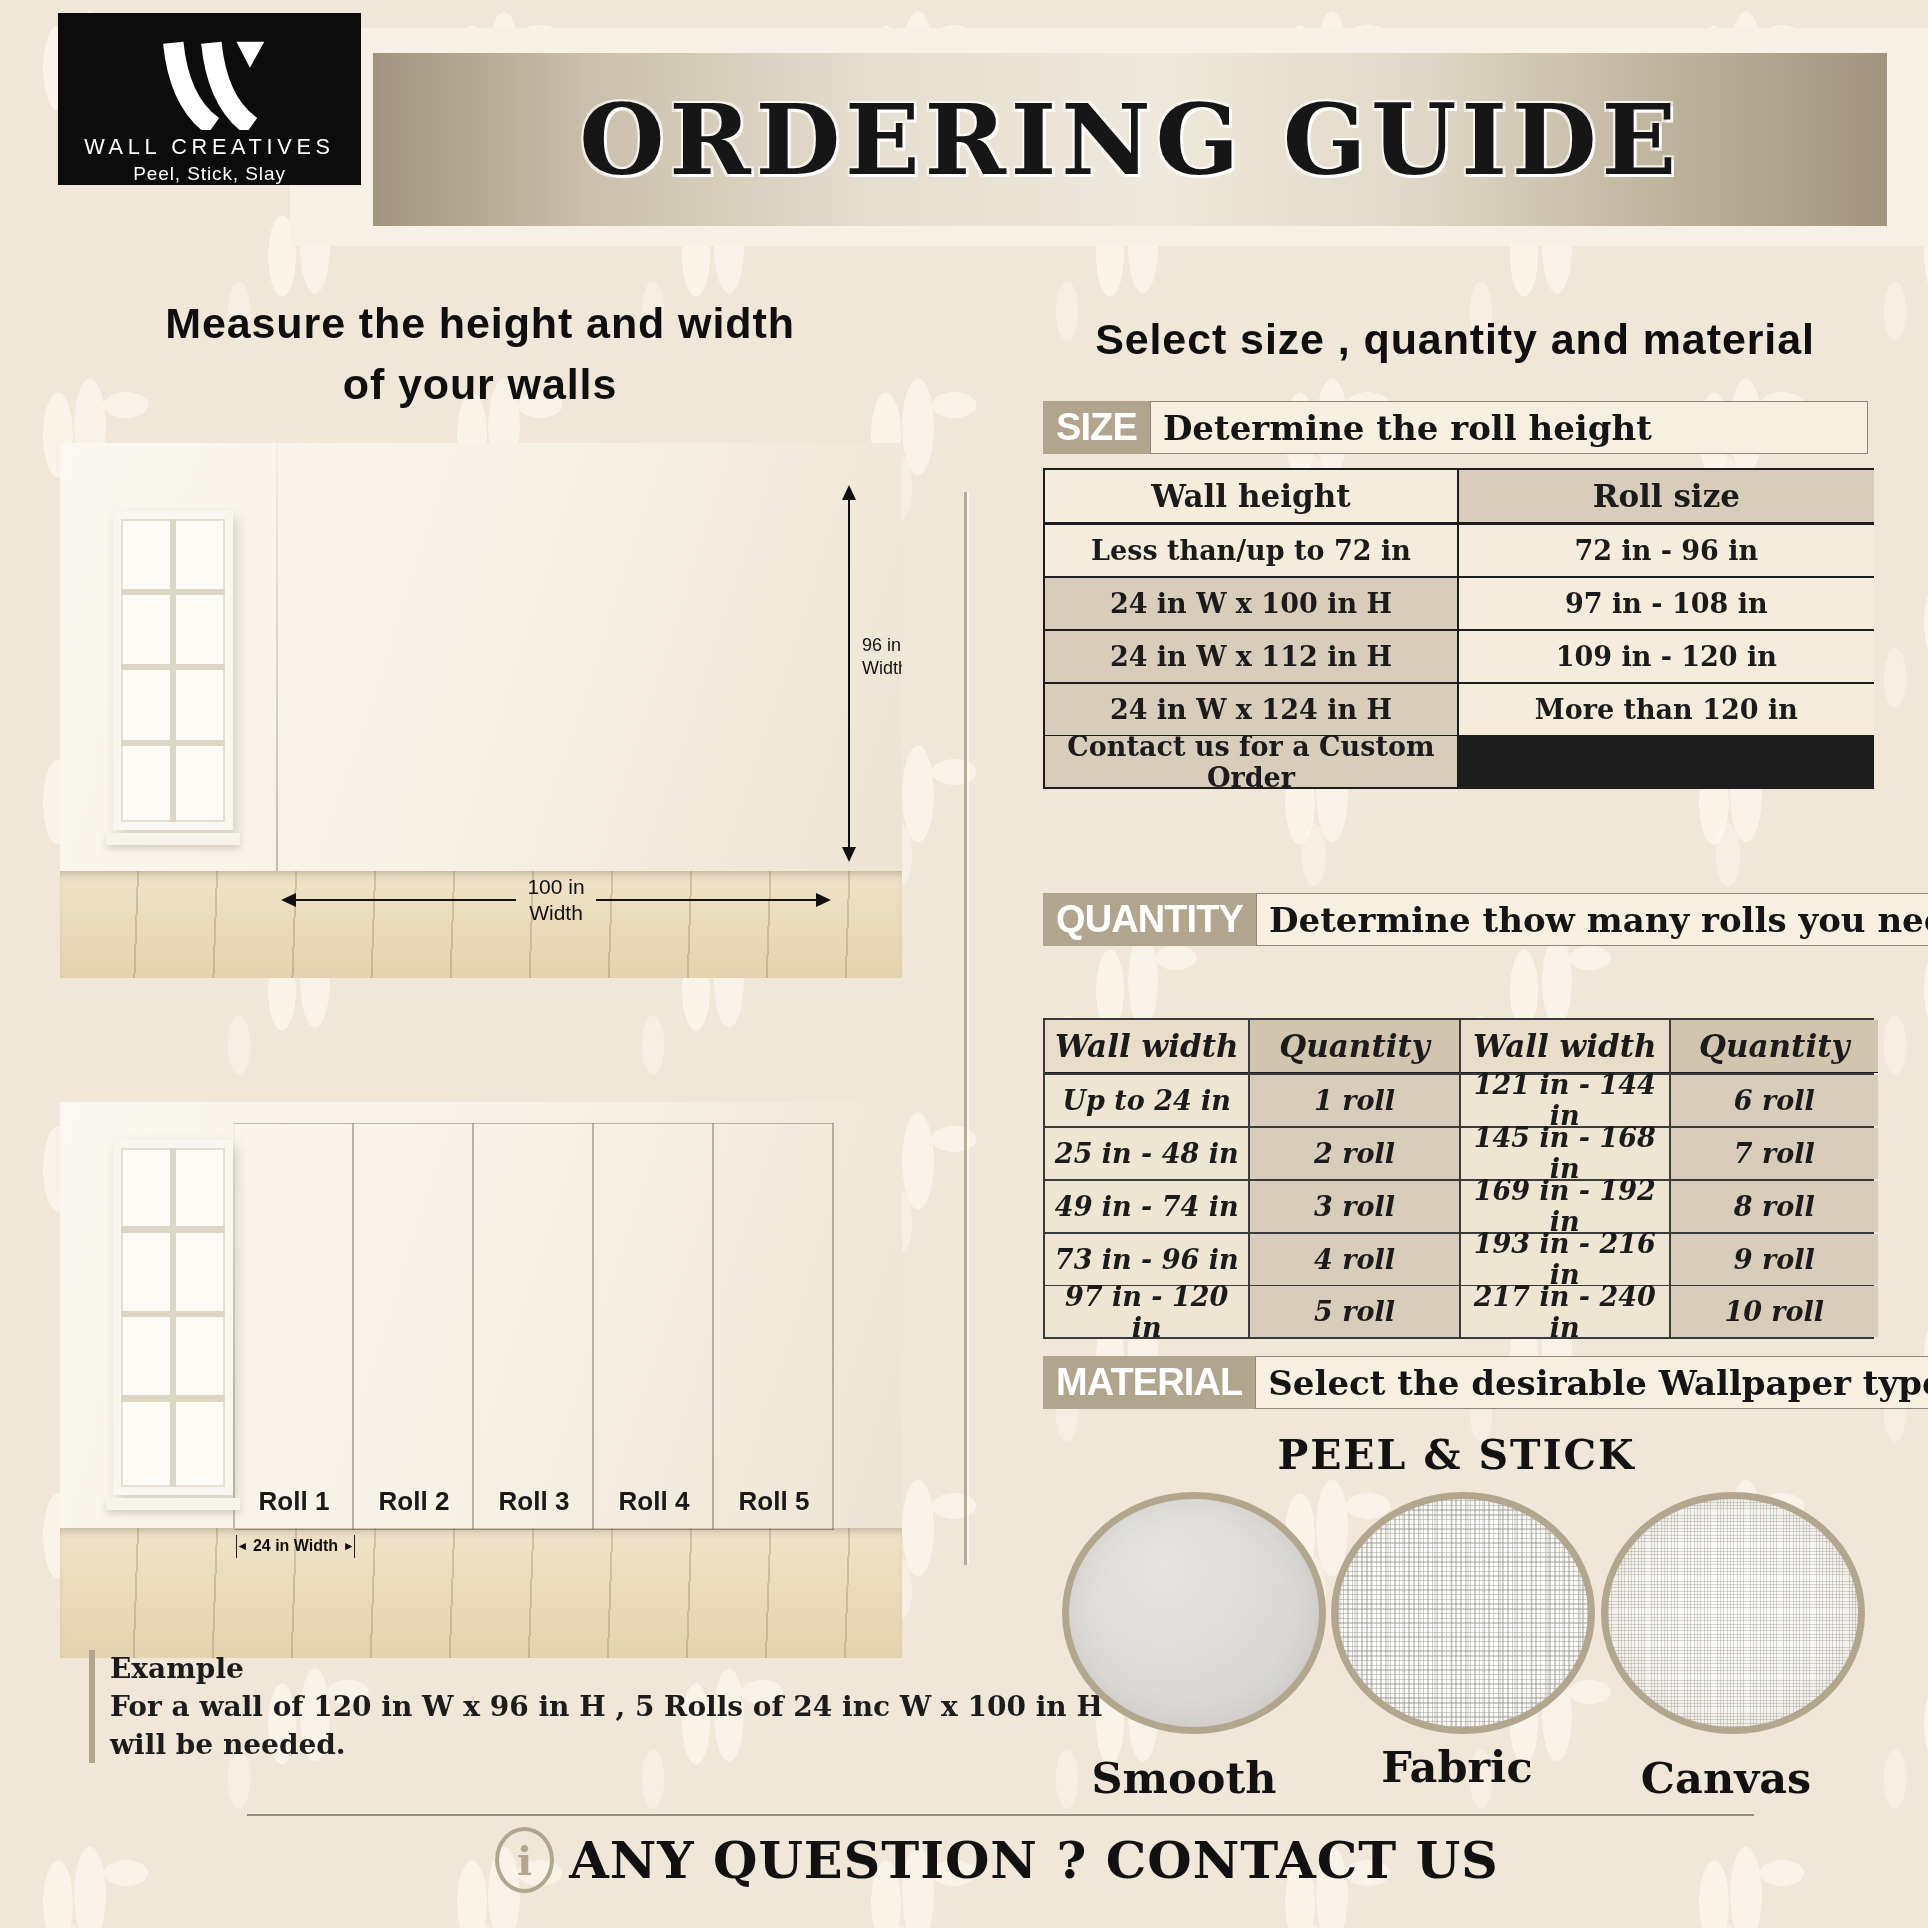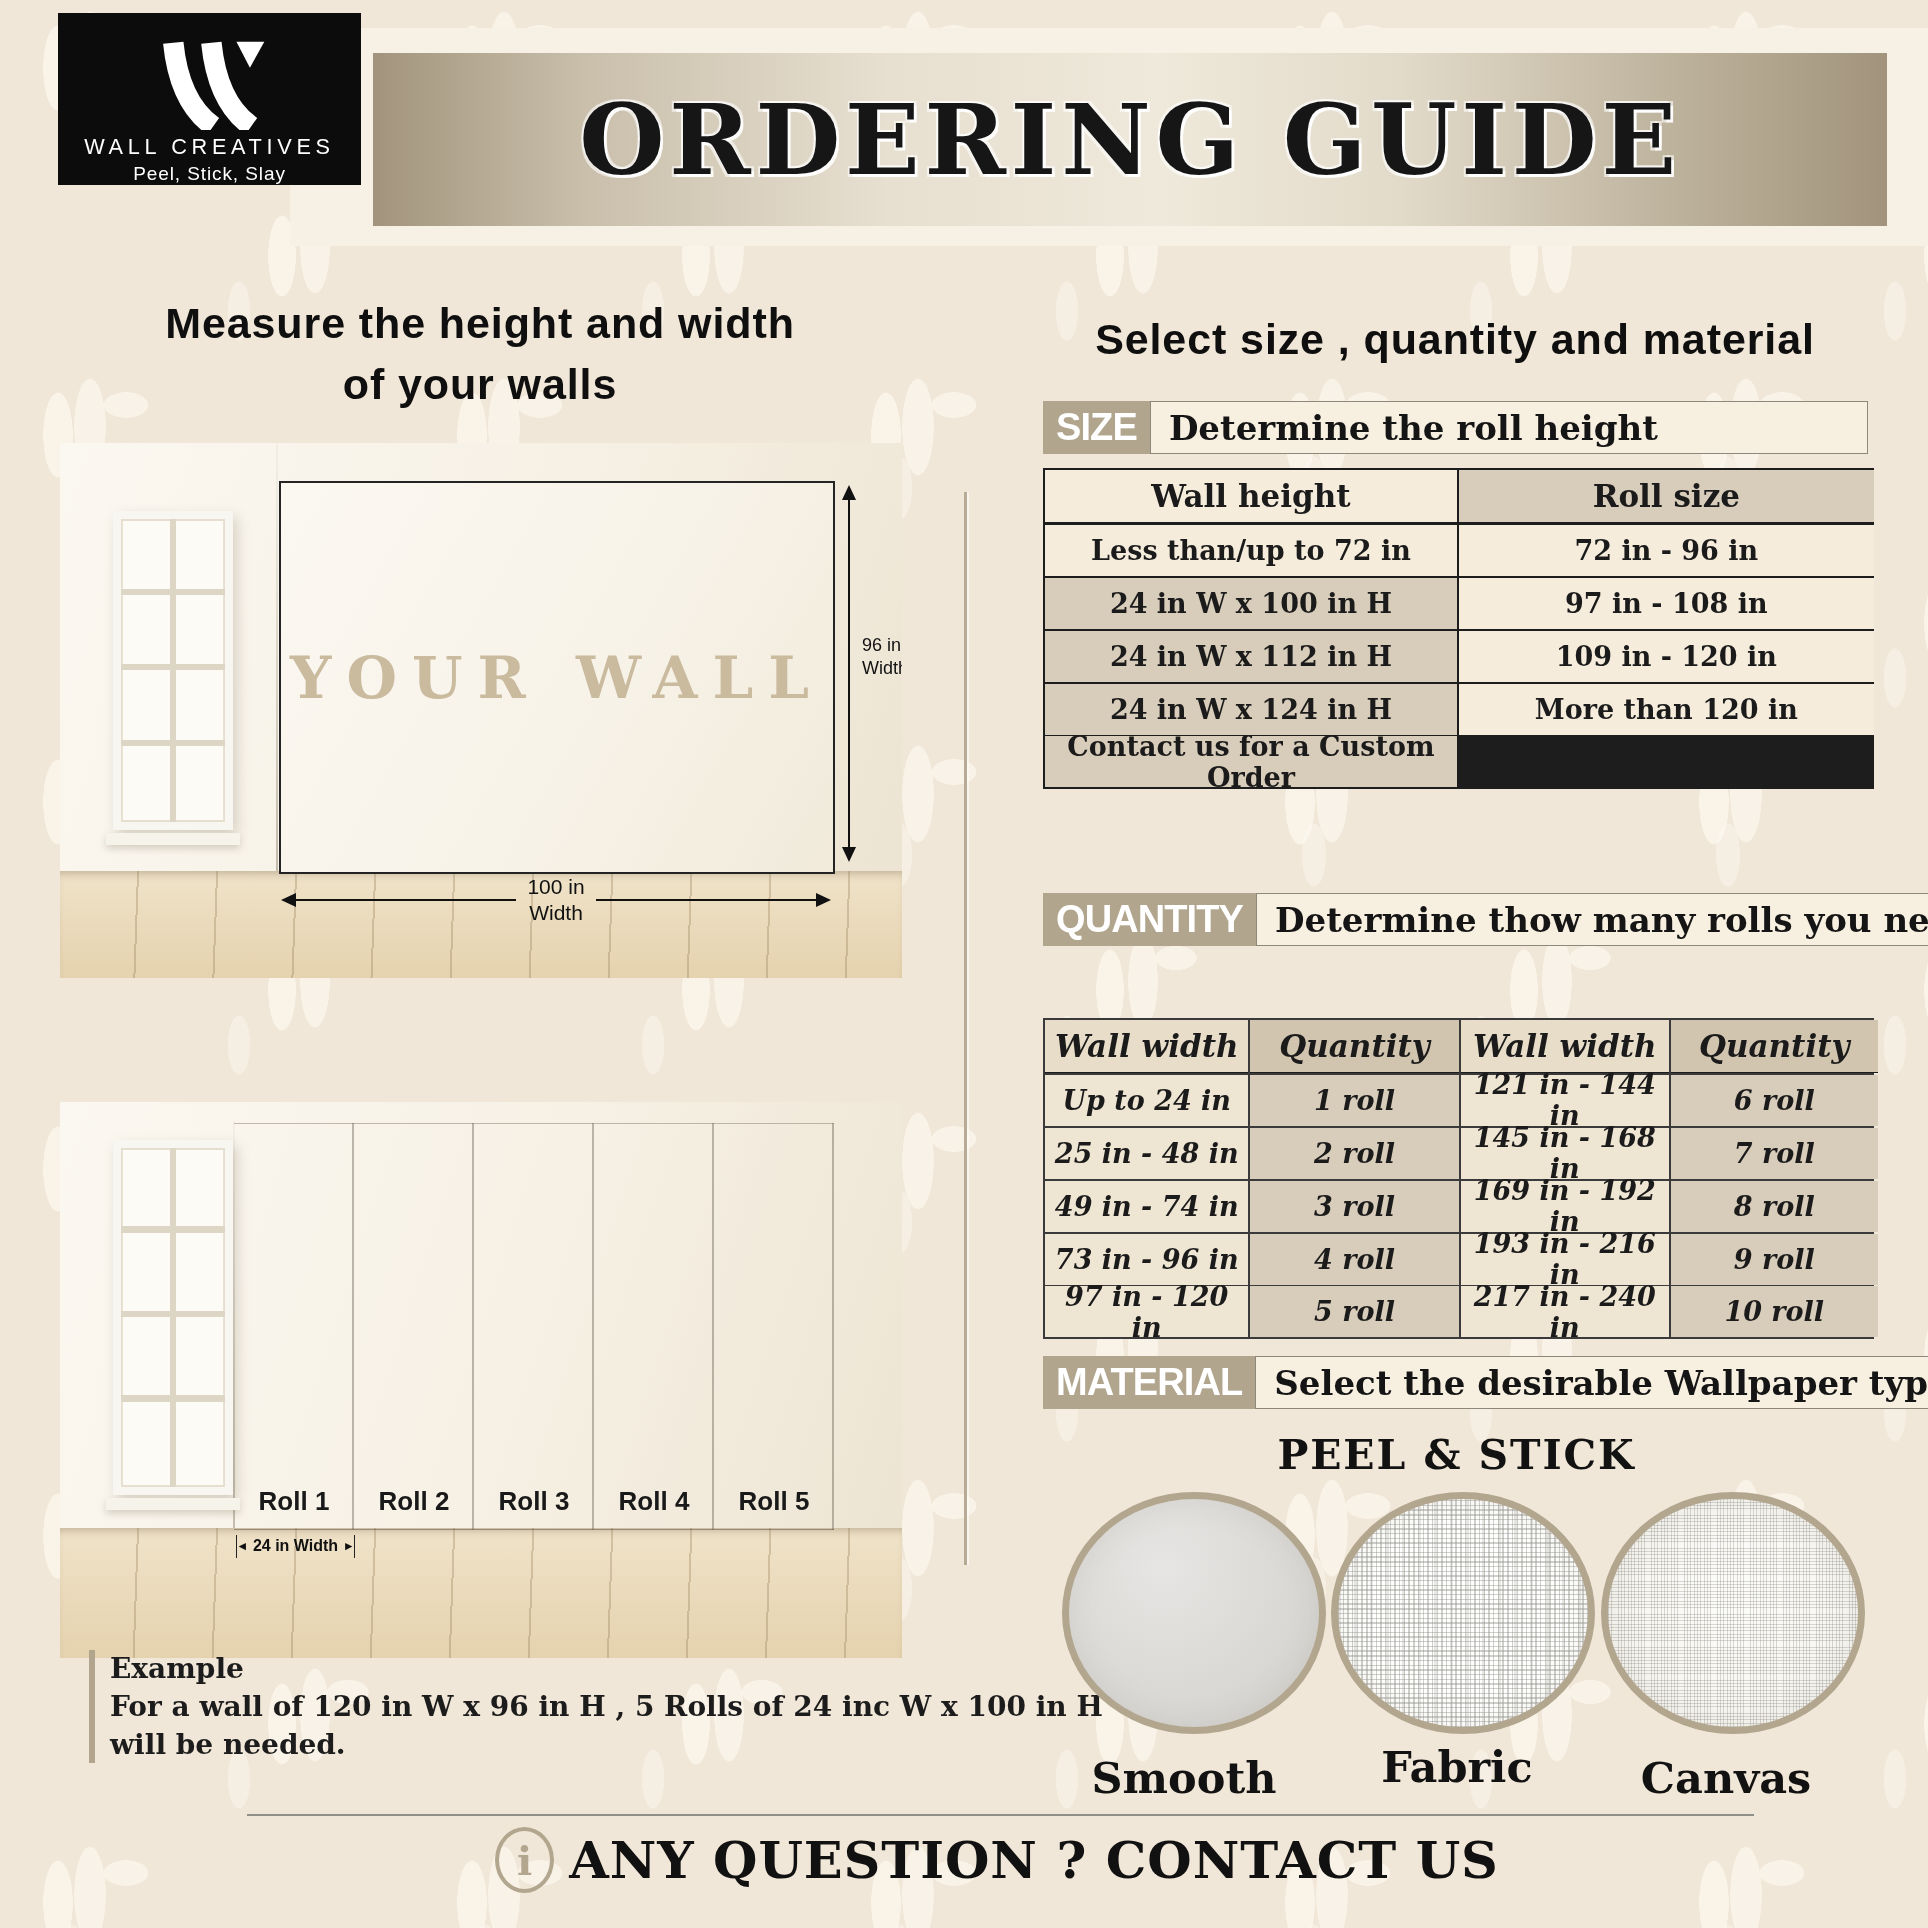--- a/index.html
+++ b/index.html
@@ -89,21 +89,21 @@
   
   .col-divider{position:absolute;left:964px;top:492px;height:1073px;width:2.8px;background:#b7ab96;
     box-shadow:1.9px 0 0 rgba(255,255,255,.6);}
   .section-row{position:absolute;left:1043px;width:825px;height:53px;display:flex;}
   .row-size{top:401px;}
   .row-qty{top:893px;}
   .row-mat{top:1356px;}
   .section-label{background:#b1a58e;color:#fff;display:flex;align-items:center;padding:0 13px;
     font-size:38px;font-weight:700;letter-spacing:-0.9px;}
   .section-bar{flex:1;background:#f7efe0;border:1.9px solid #8e887c;display:flex;align-items:center;
-    padding-left:18px;font-family:"DejaVu Serif","Liberation Serif",serif;font-weight:700;font-size:34px;
+    padding-left:12px;font-family:"DejaVu Serif","Liberation Serif",serif;font-weight:700;font-size:34px;
     color:#151515;white-space:nowrap;}
   .tbl{position:absolute;left:1043px;width:827px;display:grid;background:#1d1d1d;border:2.8px solid #1d1d1d;gap:1.9px;}
   .size-tbl{top:468px;grid-template-columns:49.8% 50.2%;grid-template-rows:53px repeat(5,51px);}
   .qty-tbl{top:1018px;grid-template-columns:24.6% 25.2% 25.2% 25%;grid-template-rows:53px repeat(5,51px);
     background:#3a3a3a;border-color:#3a3a3a;font-style:italic;}
   .cell{display:flex;align-items:center;justify-content:center;text-align:center;
     font-family:"DejaVu Serif","Liberation Serif",serif;font-weight:700;font-size:27px;color:#1b1b1b;padding:0 5.6px;}
   .tbl .th{font-size:31px;border-bottom:1.9px solid #1d1d1d;}
   .size-tbl .c0{background:#f5ecdc;}
   .size-tbl .c1{background:#d8ccba;}
@@ -161,23 +161,20 @@
 
   <div class="left-heading">
     <div>Measure the height and width</div>
     <div>of your walls</div>
   </div>
 
   <div class="room room1">
     <div class="floor floor1"></div>
     <div class="corner corner1"></div>
     <div class="window win1"></div>
-    <div class="wall-rect">
-      <span class="your-wall">YOUR WALL</span>
-    </div>
     <div class="v-arrow">
       <span class="ah up"></span>
       <span class="vline"></span>
       <span class="ah down"></span>
     </div>
     <div class="v-label">
       <div>96 in</div>
       <div>Width</div>
     </div>
     <div class="h-arrow">

